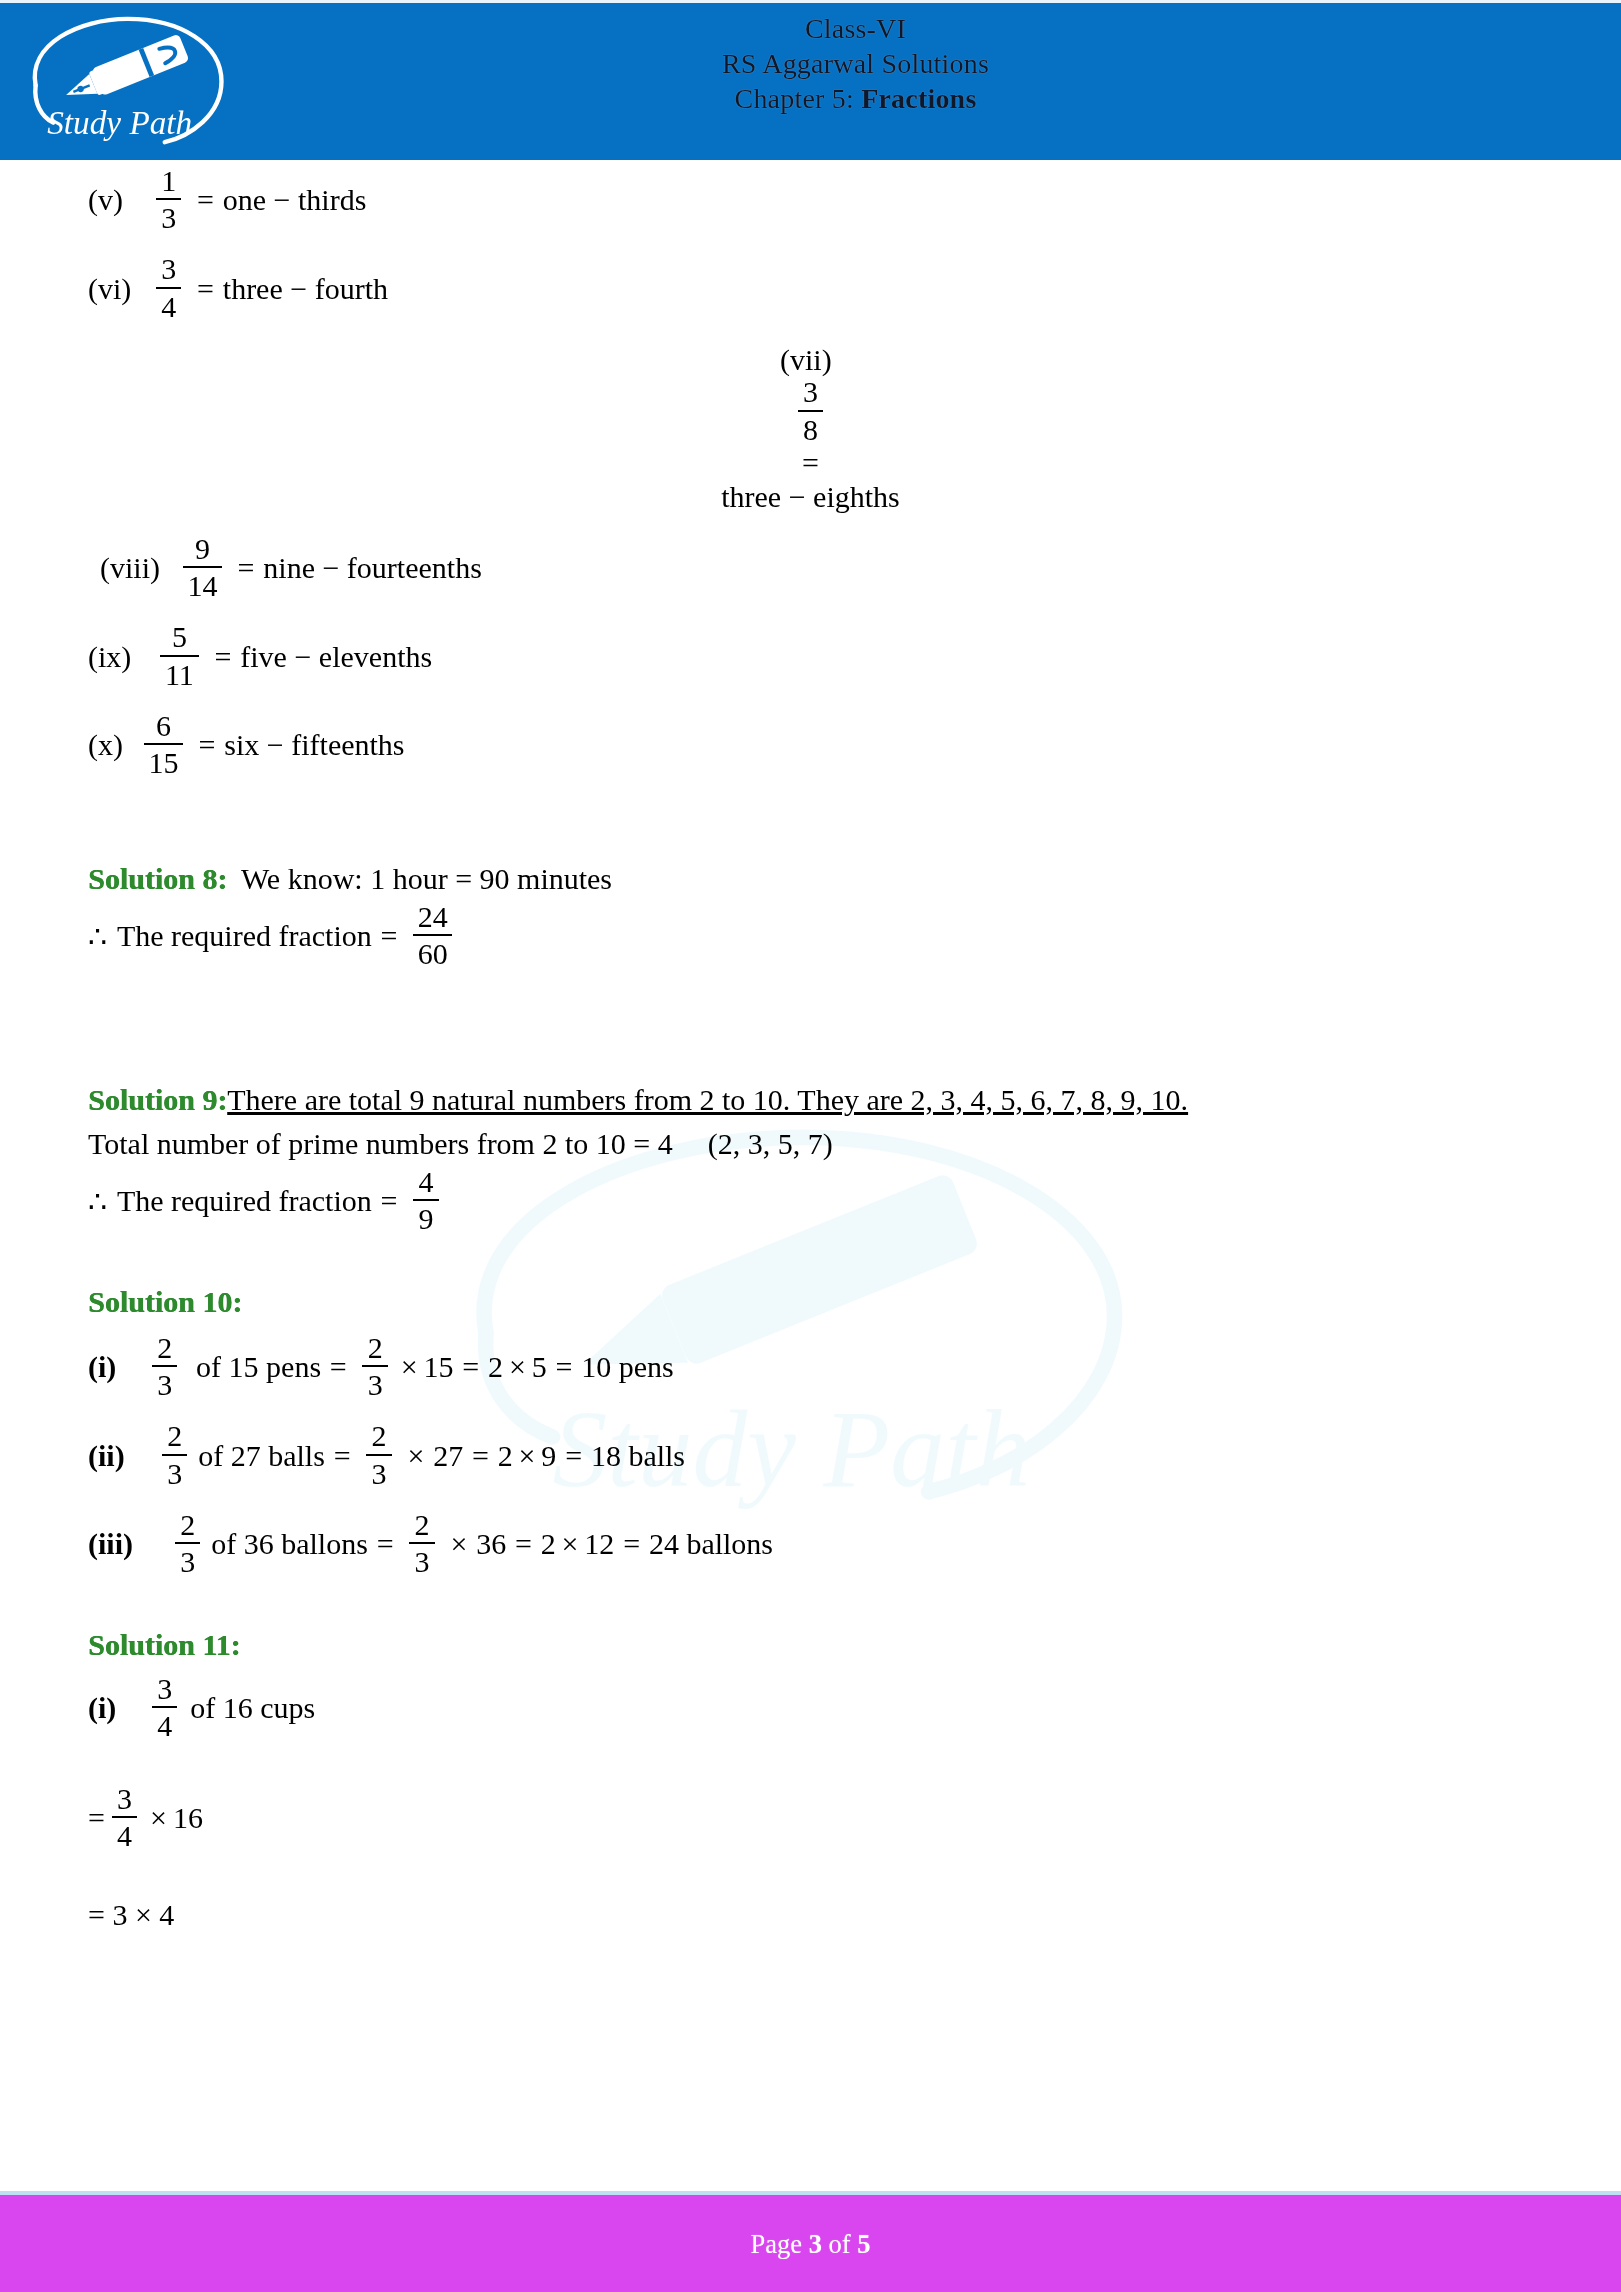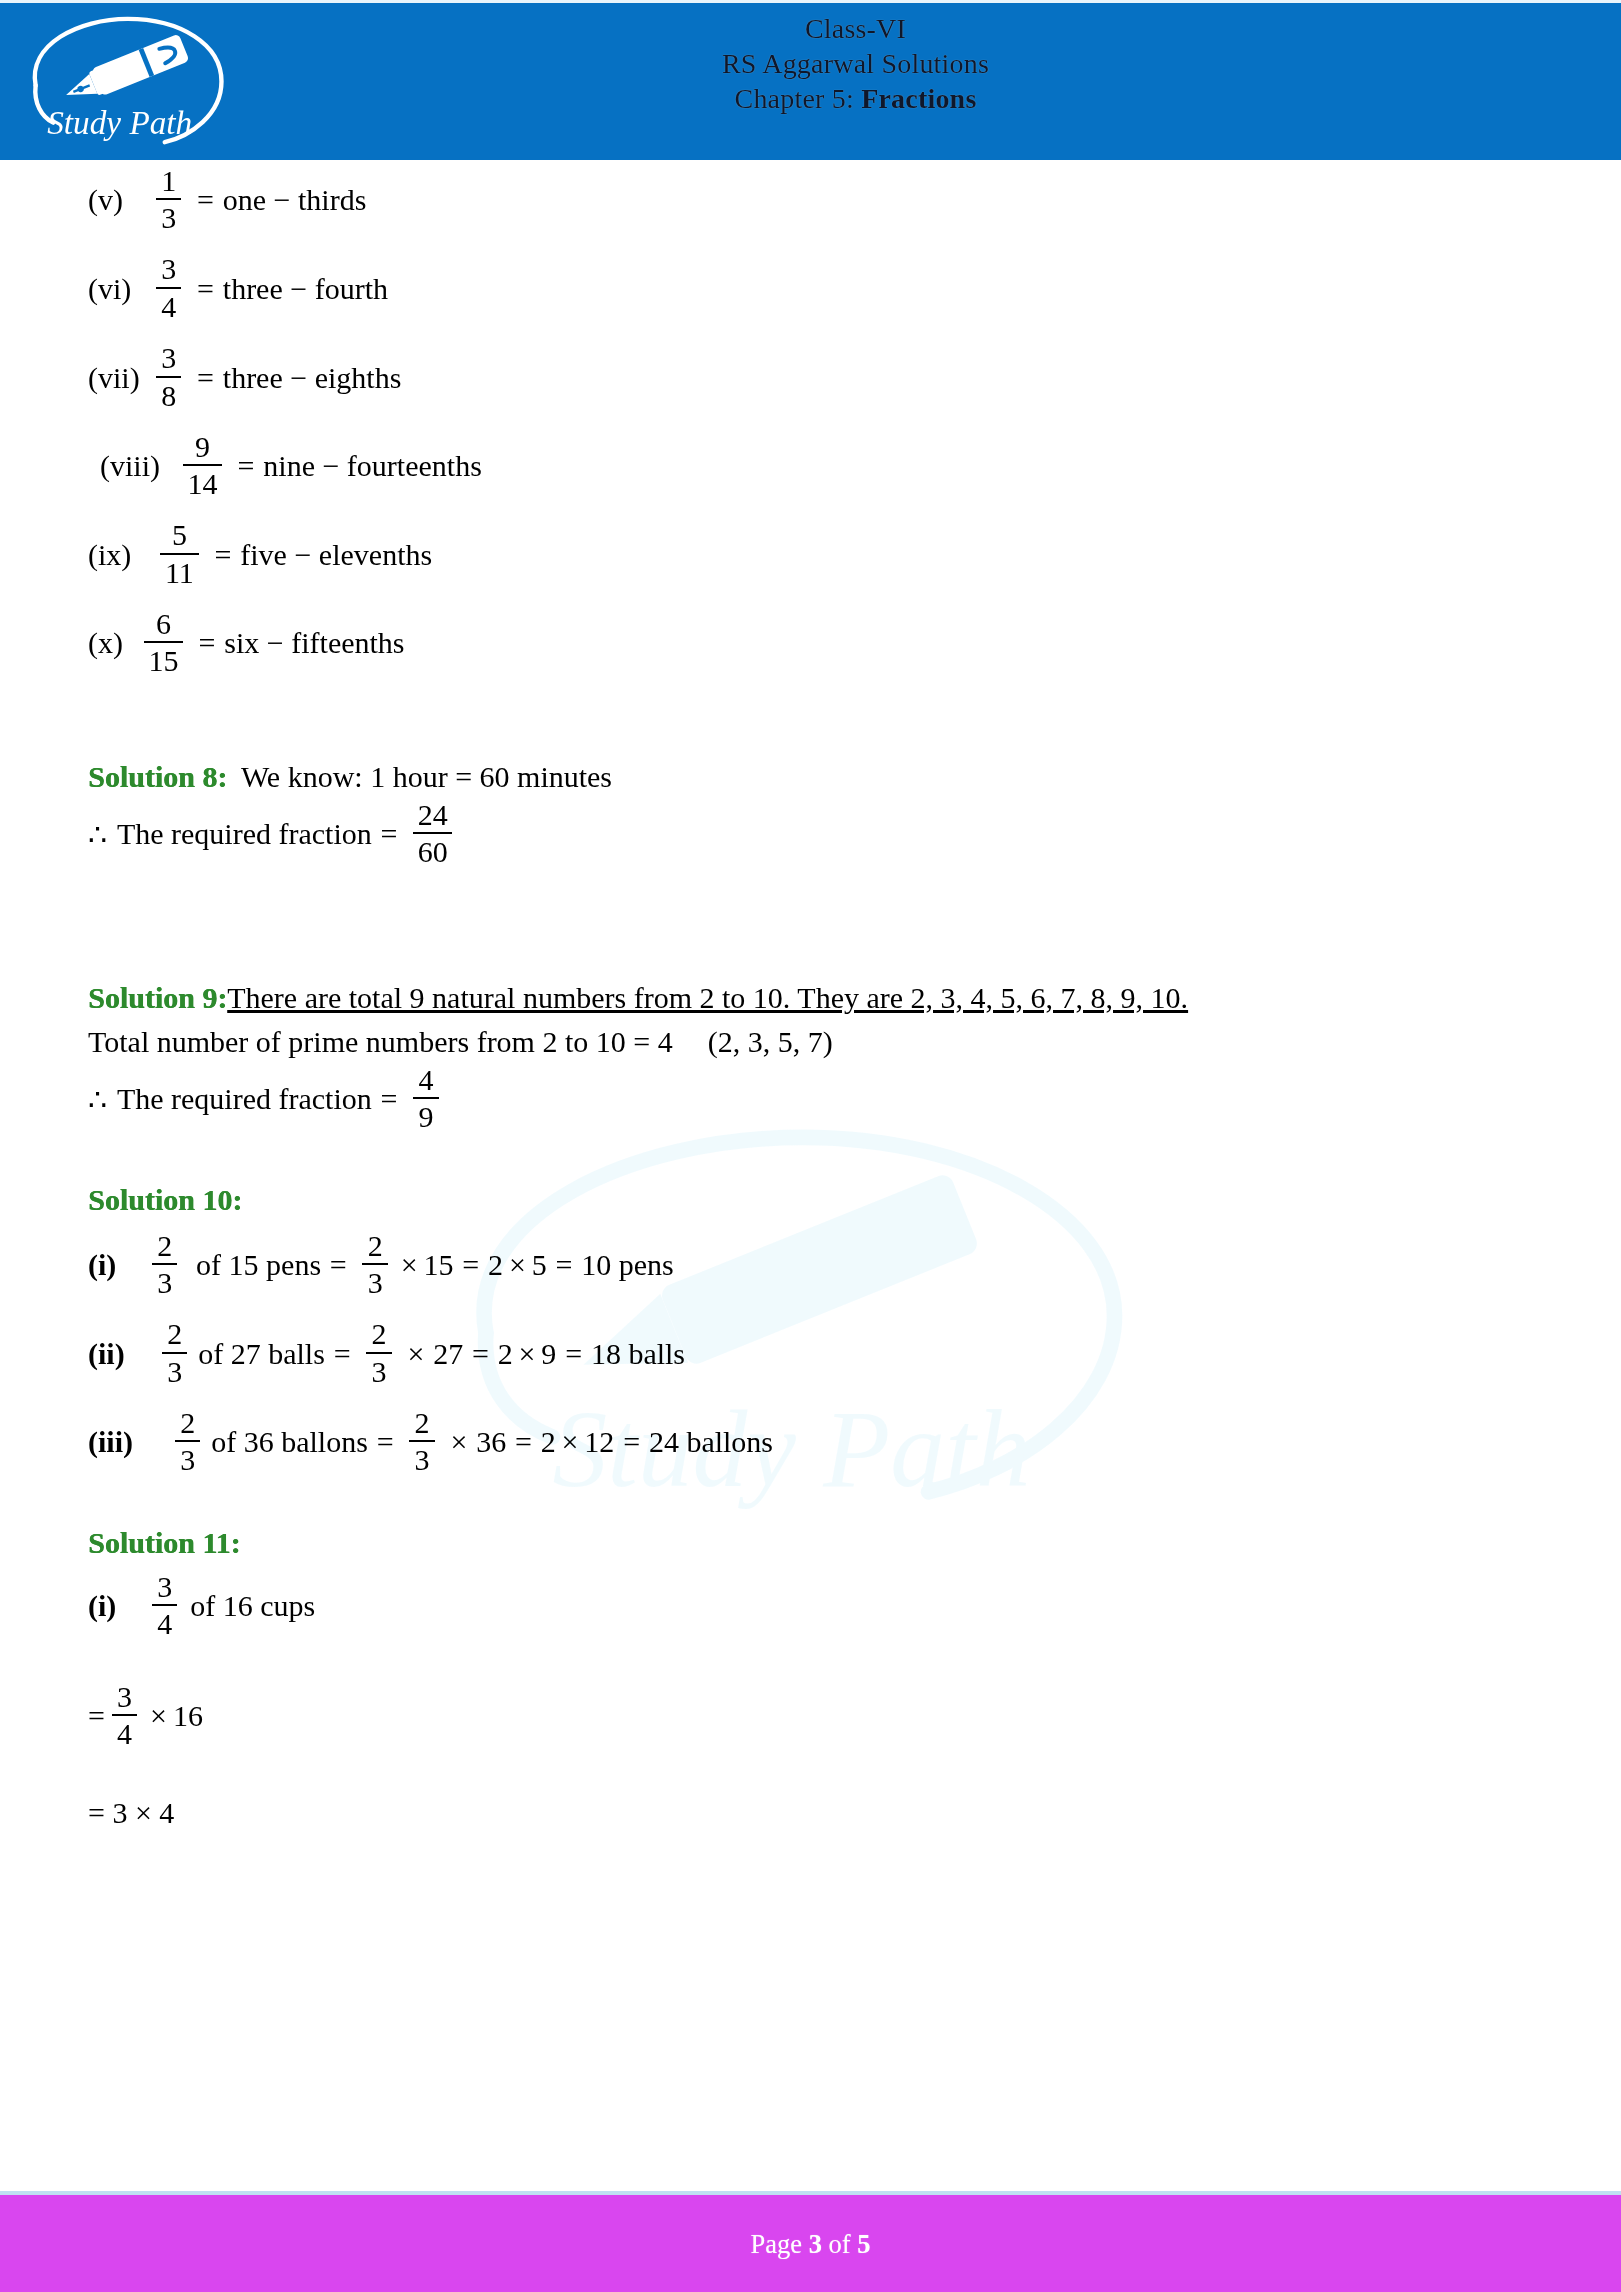--- a/index.html
+++ b/index.html
@@ -209,21 +209,21 @@
       <span class="label-roman" style="width:61px;">(vi)</span>
       <span class="frac">
         <span class="num">3</span>
         <span class="bar"></span>
         <span class="den">4</span>
       </span>
       <span class="op">=</span>
       <span>three − fourth</span>
     </div>
 
-    <div class="eqline" style="margin-top:19.6px;">
+    <div class="eqline" style="margin-top:19.6px;flex-direction:column;">
       <span class="label-roman" style="width:61px;">(vii)</span>
       <span class="frac">
         <span class="num">3</span>
         <span class="bar"></span>
         <span class="den">8</span>
       </span>
       <span class="op">=</span>
       <span>three − eighths</span>
     </div>
 
@@ -260,21 +260,21 @@
       <span>six − fifteenths</span>
     </div>
   </div>
 
   <div class="gap-xl"></div>
 
   <div>
     <div class="eqline">
       <span class="sol-head">Solution 8:</span>
       <span style="width:13.7px;"></span>
-      <span>We know: 1 hour = 60 minutes</span>
+      <span>We know: 1 hour = 90 minutes</span>
     </div>
     <div class="eqline" style="margin-top:5.9px;">
       <span>∴</span>
       <span style="width:9.8px;"></span>
       <span>The required fraction</span>
       <span class="op">=</span>
       <span class="frac wide">
         <span class="num">24</span>
         <span class="bar"></span>
         <span class="den">60</span>

